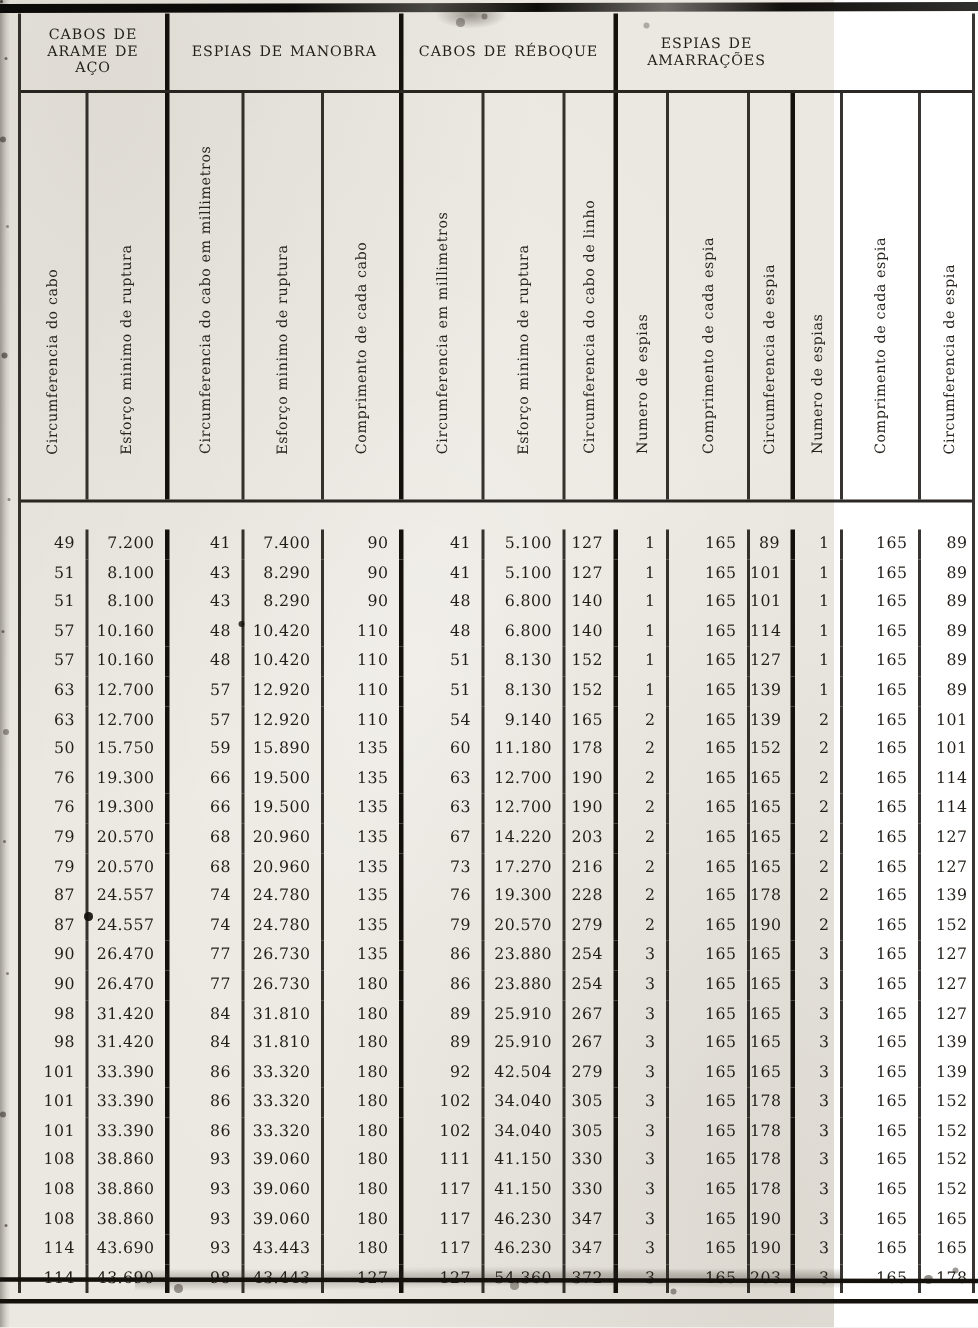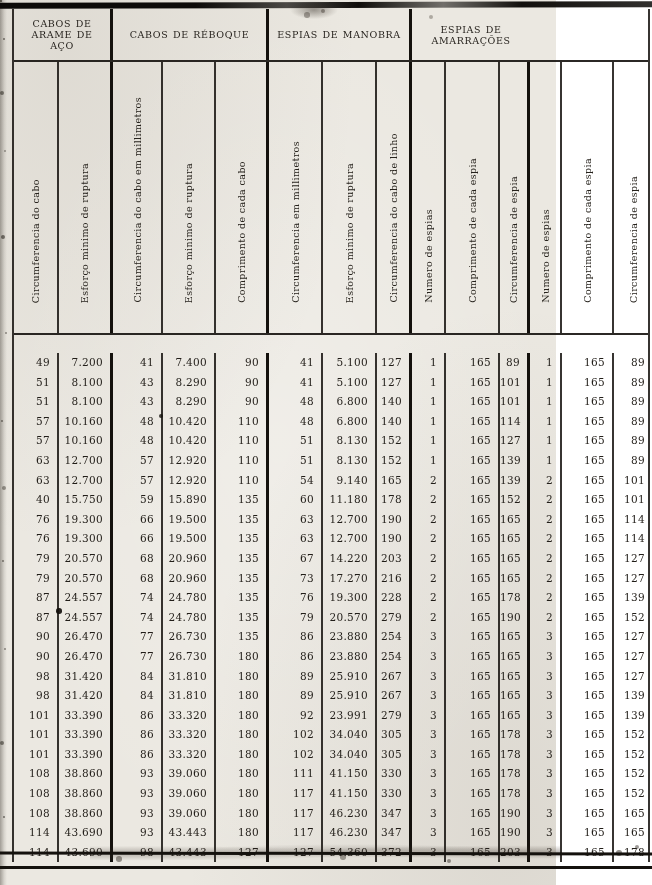--- a/index.html
+++ b/index.html
@@ -107,24 +107,24 @@
   <div class="specks"></div>
   <div class="top-bar"></div>
   <div class="smudge-top"></div>
 
   <div class="tbl">
     <div class="grow" id="group-row">
         <div class="gcell">
           <span class="glabel">CABOS DE ARAME DE AÇO</span>
         </div>
         <div class="gcell">
+          <span class="glabel">ESPIAS DE MANOBRA</span>
+        </div>
+        <div class="gcell">
           <span class="glabel">CABOS DE RÉBOQUE</span>
-        </div>
-        <div class="gcell">
-          <span class="glabel">ESPIAS DE MANOBRA</span>
         </div>
         <div class="gcell">
           <span class="glabel">ESPIAS DE AMARRAÇÕES</span>
         </div>
       </div>
     <div class="hrow grid14" id="head-row">
         <div class="hcell">
           <span class="vtext">Circumferencia do cabo</span>
         </div>
         <div class="hcell thick">
@@ -274,21 +274,21 @@
           <div class="cell">9.140</div>
           <div class="cell thick">165</div>
           <div class="cell">2</div>
           <div class="cell">165</div>
           <div class="cell thick">139</div>
           <div class="cell">2</div>
           <div class="cell">165</div>
           <div class="cell">101</div>
         </div>
         <div class="drow grid14">
-          <div class="cell">40</div>
+          <div class="cell">50</div>
           <div class="cell thick">15.750</div>
           <div class="cell">59</div>
           <div class="cell">15.890</div>
           <div class="cell thick">135</div>
           <div class="cell">60</div>
           <div class="cell">11.180</div>
           <div class="cell thick">178</div>
           <div class="cell">2</div>
           <div class="cell">165</div>
           <div class="cell thick">152</div>
@@ -456,21 +456,21 @@
           <div class="cell">165</div>
           <div class="cell">139</div>
         </div>
         <div class="drow grid14">
           <div class="cell">101</div>
           <div class="cell thick">33.390</div>
           <div class="cell">86</div>
           <div class="cell">33.320</div>
           <div class="cell thick">180</div>
           <div class="cell">92</div>
-          <div class="cell">23.991</div>
+          <div class="cell">42.504</div>
           <div class="cell thick">279</div>
           <div class="cell">3</div>
           <div class="cell">165</div>
           <div class="cell thick">165</div>
           <div class="cell">3</div>
           <div class="cell">165</div>
           <div class="cell">139</div>
         </div>
         <div class="drow grid14">
           <div class="cell">101</div>

